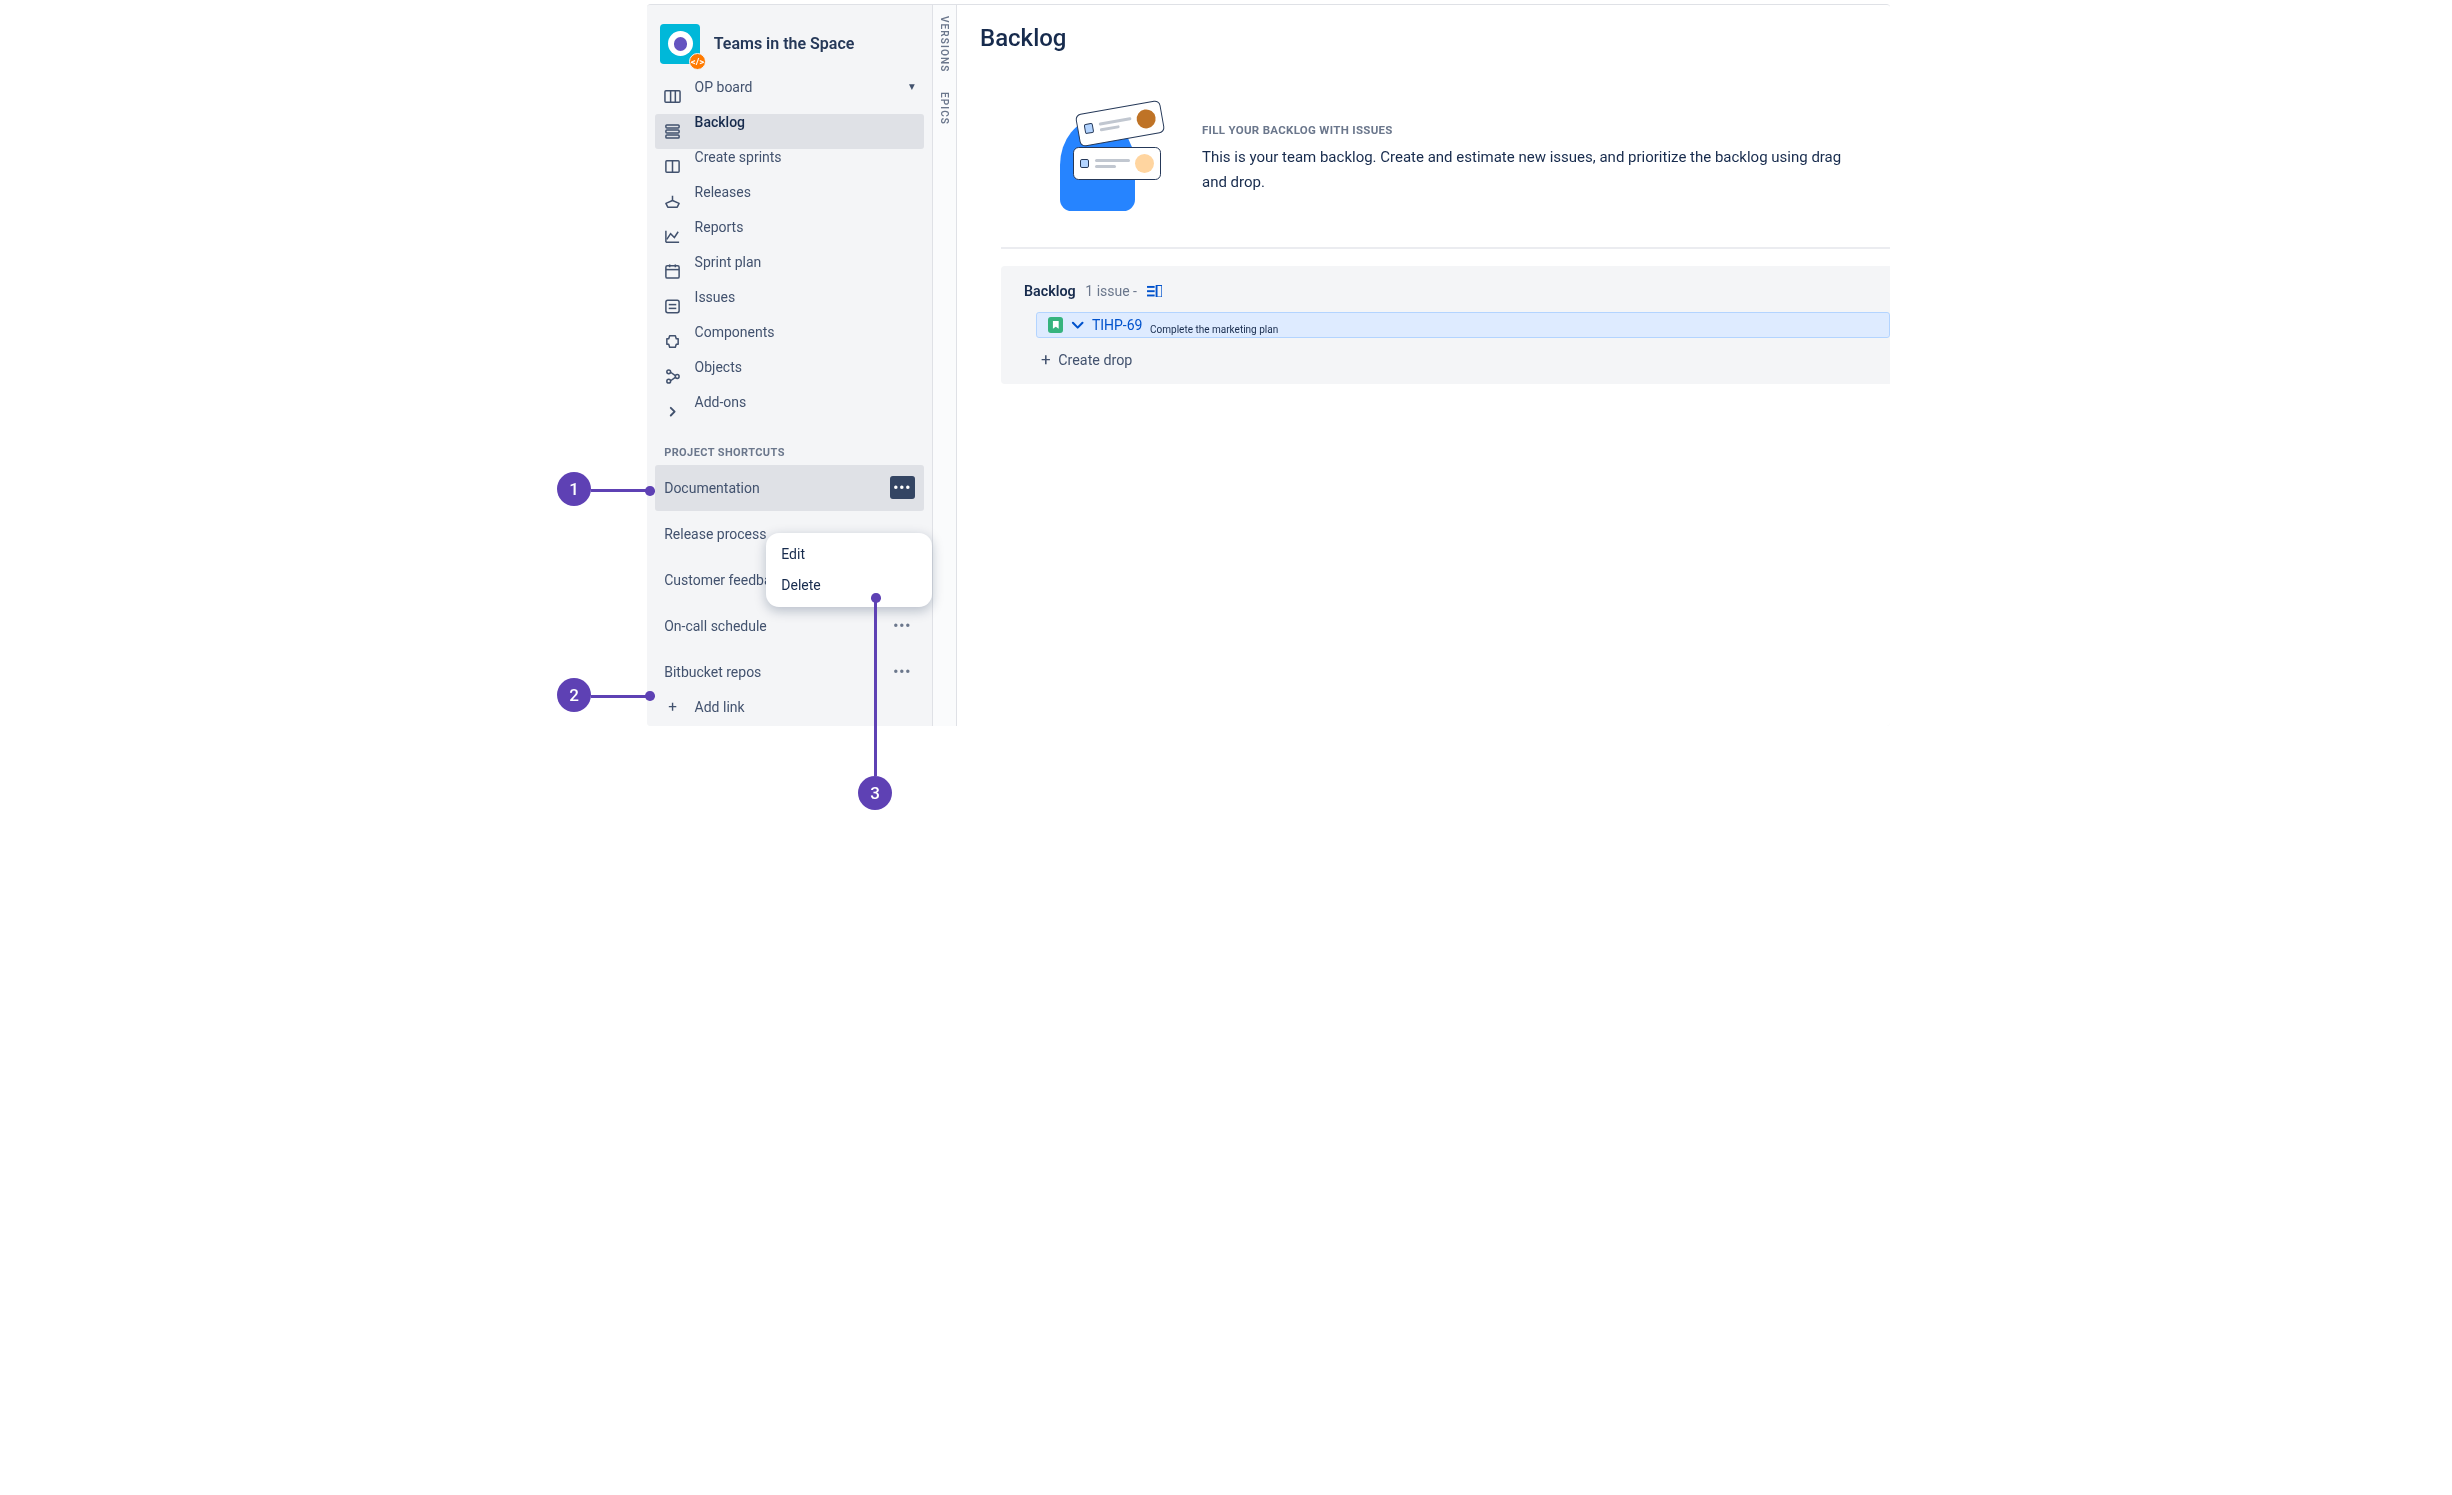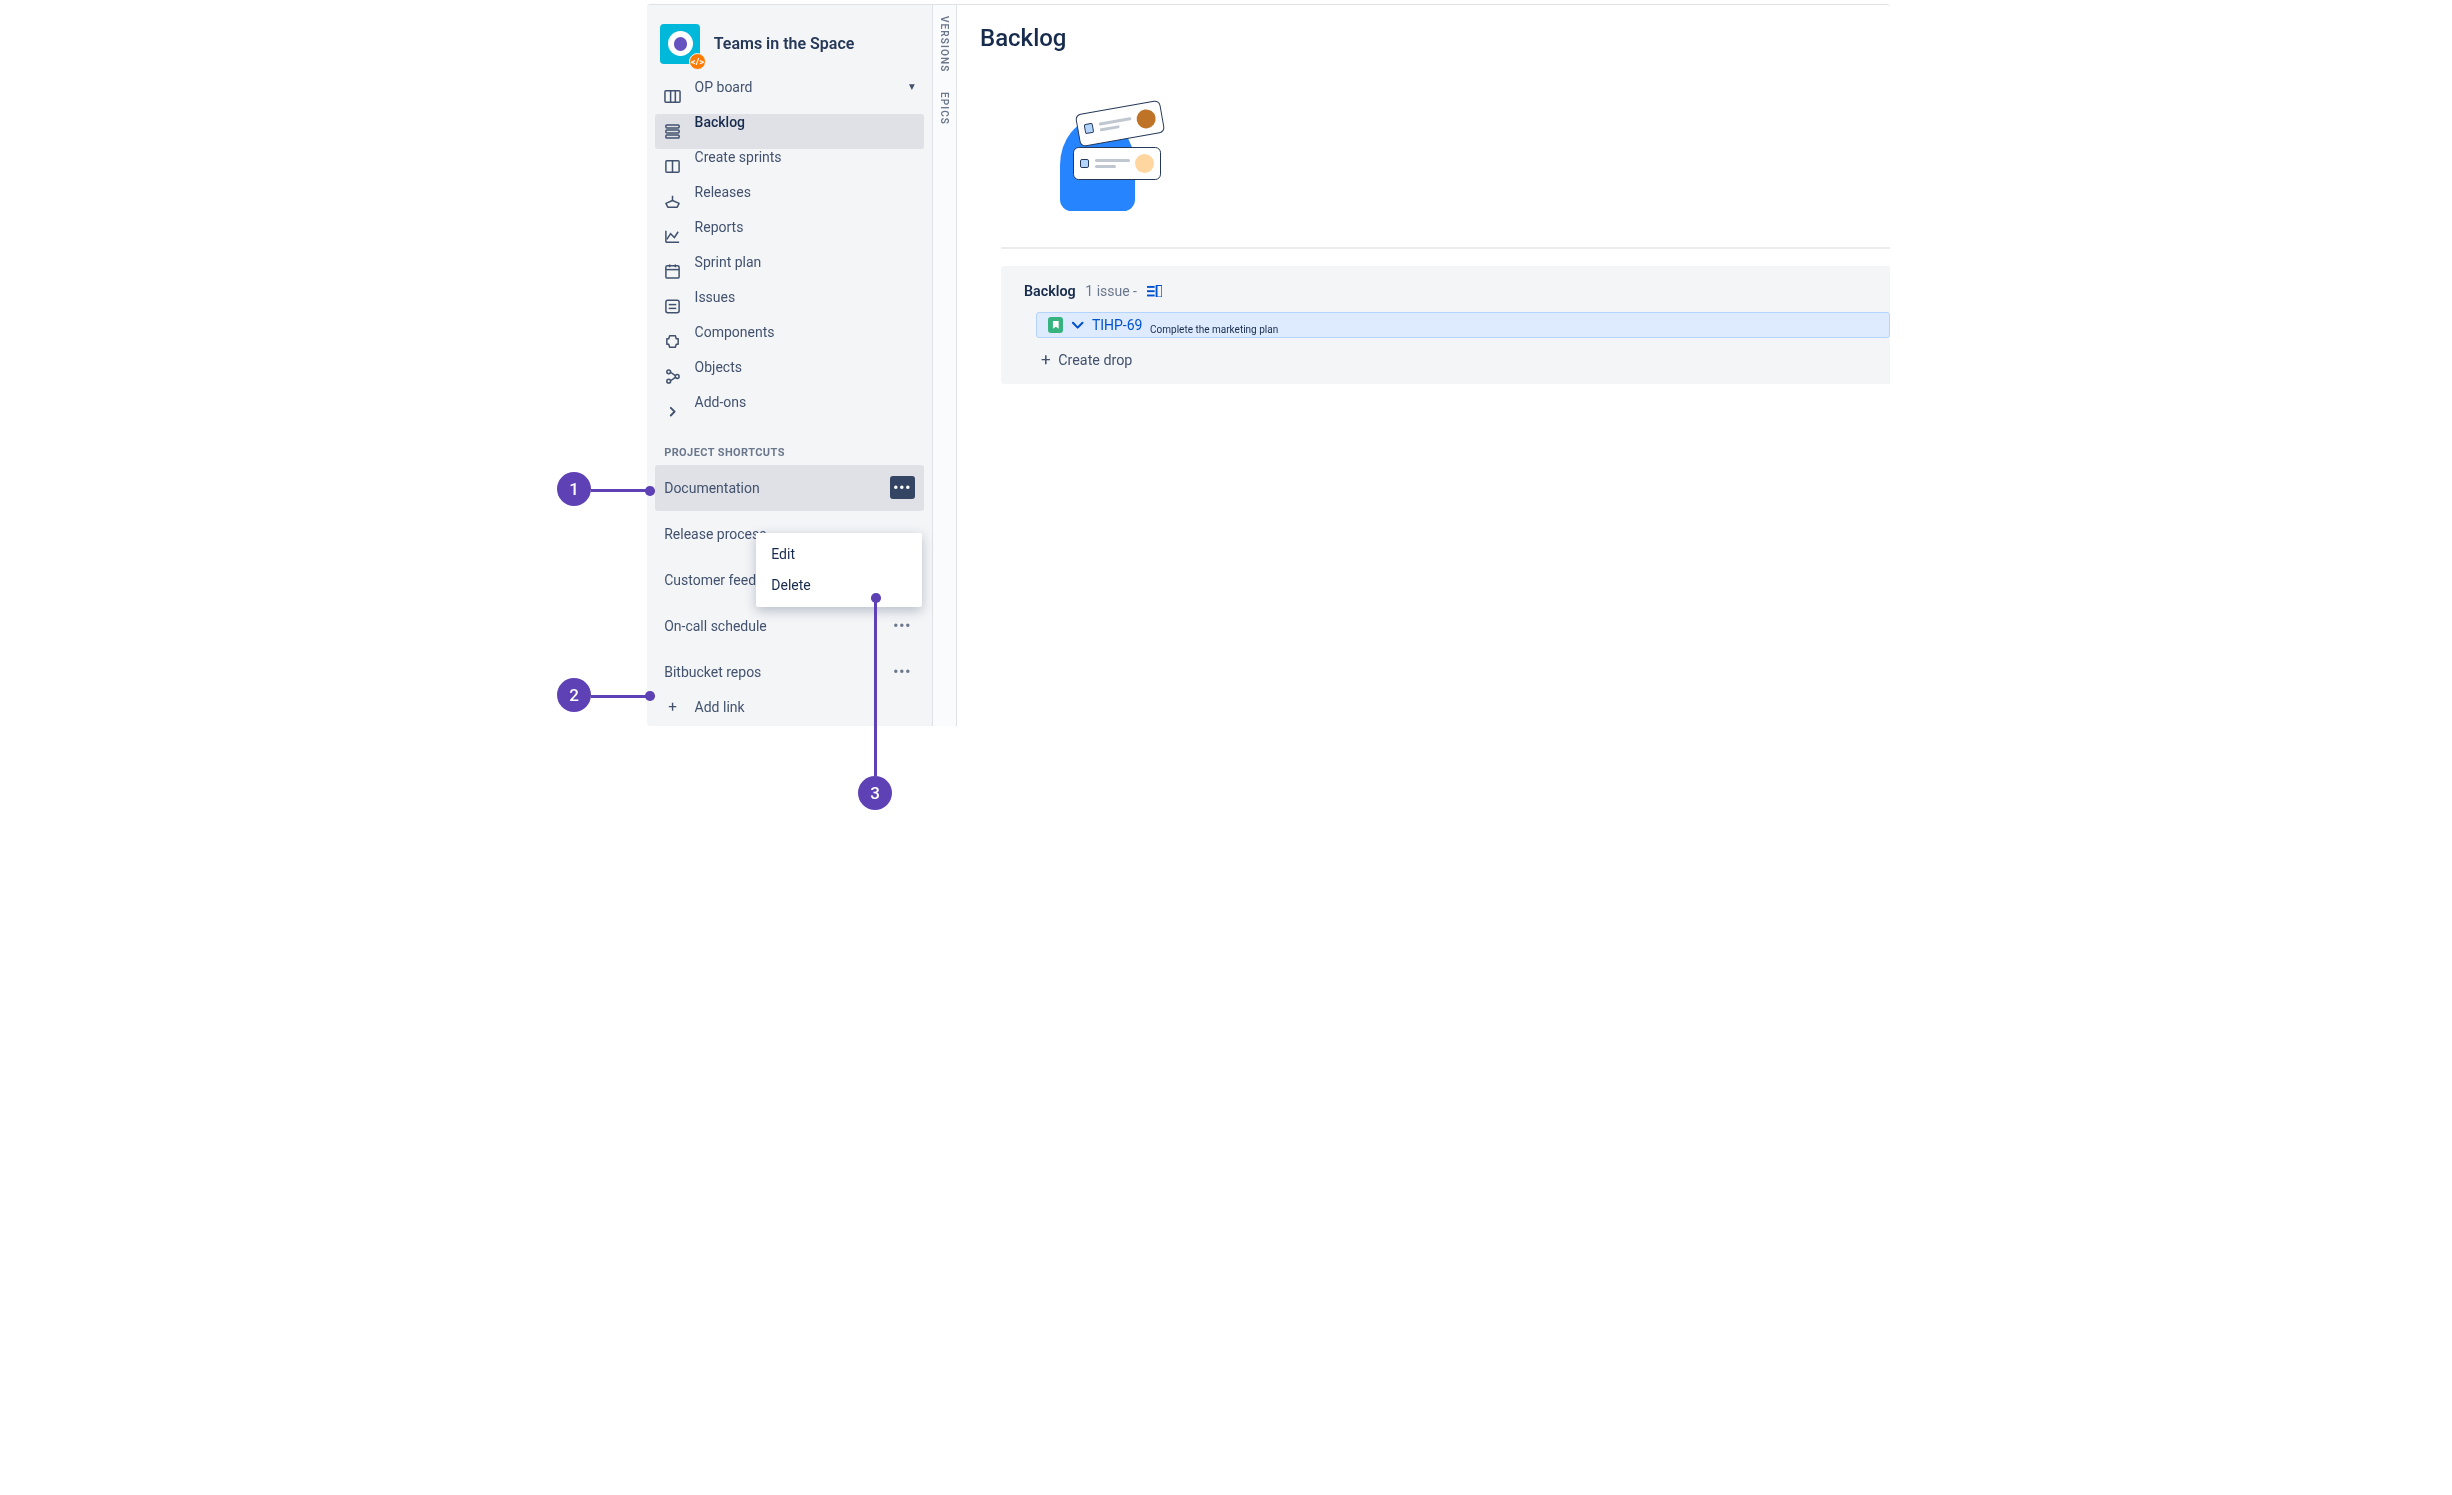--- a/index.html
+++ b/index.html
@@ -101,24 +101,24 @@
     font-weight:700;
   }
   .shortcut.selected .more { background:#344563; color:#fff; }
   .add-link {
     display:flex; align-items:center; gap:13.4px;
     height:35px; padding:0 9.6px;
     color:#42526E; font-size:14px; cursor:pointer;
   }
   .dropdown {
     position:absolute;
-    left:199px; top:533px;
+    left:209px; top:533px;
     width:166px;
     background:#fff;
-    border-radius:2px;
+    border-radius:13px;
     box-shadow: 0 3.8px 11.5px rgba(9,30,66,.25);
     z-index: 50;
     padding:5.7px 0;
   }
   .dropdown-item {
     padding: 7.6px 15.3px;
     font-size:14px;
     color:#172B4D;
     cursor:pointer;
   }
@@ -436,20 +436,24 @@
                 <div class="avatar-m"></div>
               </div>
             <div class="card2">
                 <div class="sq"></div>
                 <div class="lines">
                   <div></div>
                   <div style="width:60%"></div>
                 </div>
                 <div class="avatar-f"></div>
               </div>
+          </div>
+          <div class="intro-text">
+            <h4>FILL YOUR BACKLOG WITH ISSUES</h4>
+            <p>This is your team backlog. Create and estimate new issues, and prioritize the backlog using drag and drop.</p>
           </div>
         </div>
 
         <div class="divider"></div>
 
         <div class="backlog-panel">
           <div class="backlog-head">
             <span class="title">Backlog</span>
             <span class="count">1 issue -</span>
             <span class="mini-icon">

